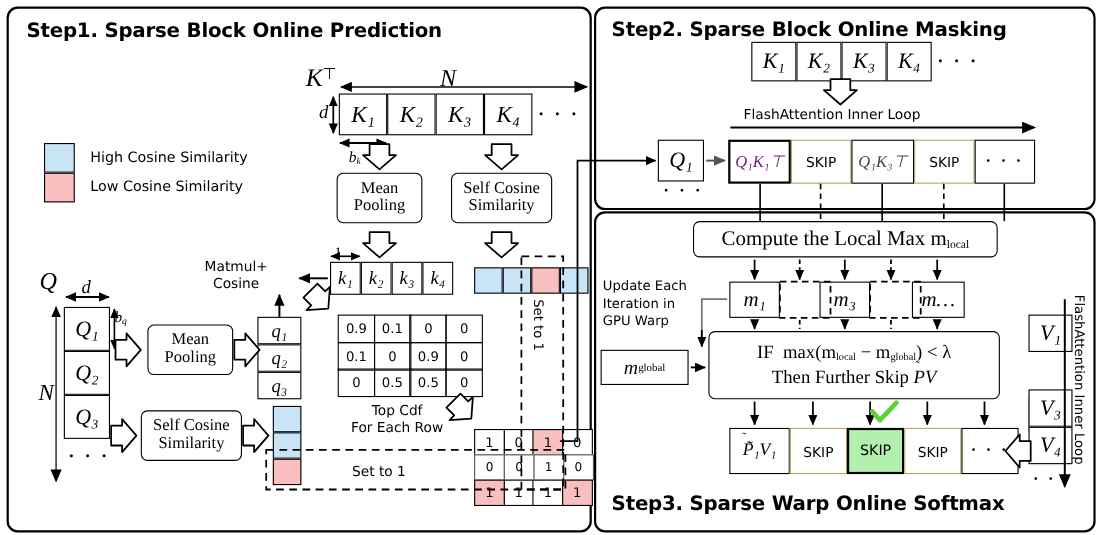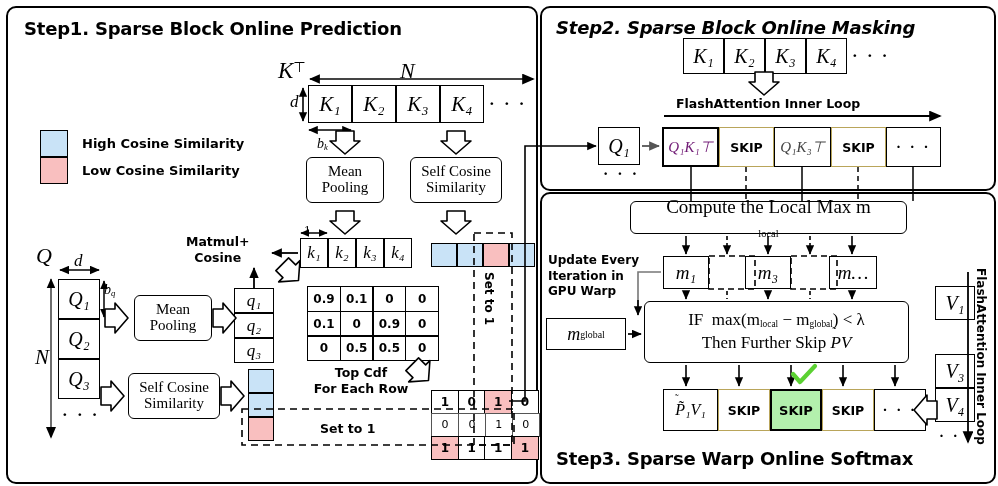--- a/index.html
+++ b/index.html
@@ -7,21 +7,21 @@
        font-family:"Liberation Serif",serif;color:#000;}
   #root{position:relative;width:998px;height:486px;}
 
   .panel{position:absolute;border:2.5px solid #000;border-radius:10px;background:#fff;}
   .panel-title{position:absolute;font-family:"DejaVu Sans",sans-serif;
                font-weight:bold;font-size:18px;letter-spacing:-0.2px;white-space:nowrap;}
 
   .abs{position:absolute;}
   .serif{font-family:"Liberation Serif",serif;}
   .sans{font-family:"DejaVu Sans",sans-serif;}
-  .bold{font-weight:bold;}
+  .bold{font-weight:normal;}
   .ctr{display:flex;align-items:center;justify-content:center;text-align:center;}
 
   
   .bx{position:absolute;border:1.6px solid #000;background:#fff;box-sizing:border-box;
       display:flex;align-items:center;justify-content:center;text-align:center;
       font-family:"Liberation Serif",serif;}
   .bx.r{border-radius:6px;}
   .bx.thin{border-width:1.3px;}
   .cell{position:absolute;border:1.4px solid #000;box-sizing:border-box;background:#fff;
         display:flex;align-items:center;justify-content:center;}
@@ -203,21 +203,21 @@
       <div class="ctr sans bold" style="width:26px;height:22px;border:1.4px solid #000;margin-right:-1.4px;font-size:12px;background:#fff;">1</div>
       <div class="ctr sans bold" style="width:26px;height:22px;border:1.4px solid #000;margin-right:-1.4px;font-size:12px;background:#fff;">1</div>
       <div class="ctr sans bold" style="width:26px;height:22px;border:1.4px solid #000;font-size:12px;background:#f9bfbf;">1</div>
     </div>
   </div>
 
   <div class="lbl sans bold" style="left:320px;top:421px;font-size:12.5px;">Set to 1</div>
 
 
   <div class="panel" style="left:540px;top:6px;width:452px;height:181px;"></div>
-  <div class="panel-title" style="left:556px;top:17px;font-style:italic;">Step2. Sparse Block Online Masking</div>
+  <div class="panel-title" style="left:556px;top:17px;">Step2. Sparse Block Online Masking</div>
 
   <div class="bx" style="left:683px;top:38px;width:41px;height:36px;font-size:20px;">
     <span class="mi">K₁</span>
     </div>
   <div class="bx" style="left:724px;top:38px;width:41px;height:36px;font-size:20px;">
     <span class="mi">K₂</span>
     </div>
   <div class="bx" style="left:765px;top:38px;width:41px;height:36px;font-size:20px;">
     <span class="mi">K₃</span>
     </div>
@@ -245,27 +245,27 @@
   <div class="bx skipbx" style="left:831px;top:127px;width:55px;height:40px;">
     <span class="sans bold" style="font-size:12.5px;">SKIP</span>
     </div>
   <div class="bx" style="left:886px;top:127px;width:55px;height:40px;">
     <span class="serif dots" style="font-size:15px;">· · ·</span>
     </div>
 
   <div class="panel" style="left:540px;top:192px;width:452px;height:288px;"></div>
   <div class="panel-title" style="left:556px;top:448px;">Step3. Sparse Warp Online Softmax</div>
 
-  <div class="bx r thin" style="left:630px;top:201px;width:277px;height:33px;font-size:19px;flex-direction:column;">
+  <div class="bx r thin" style="left:630px;top:201px;width:277px;height:33px;font-size:19px;">
     <span>Compute the Local Max m</span>
       <span class="mi" style="font-size:19px;"><sub style="font-style:normal;font-size:.55em;">local</sub></span>
   </div>
 
   <div class="lbl sans bold" style="left:548px;top:253px;font-size:12px;line-height:1.3;text-align:left;">
-    <span>Update Every</span><br>
+    <span>Update Each</span><br>
     <span>Iteration in</span><br>
     <span>GPU Warp</span>
   </div>
 
   <div class="bx" style="left:663px;top:256px;width:46px;height:33px;font-size:19px;">
     <span class="mi">m₁</span>
     </div>
   <div class="bx" style="left:745px;top:256px;width:46px;height:33px;font-size:19px;">
     <span class="mi">m₃</span>
     </div>

